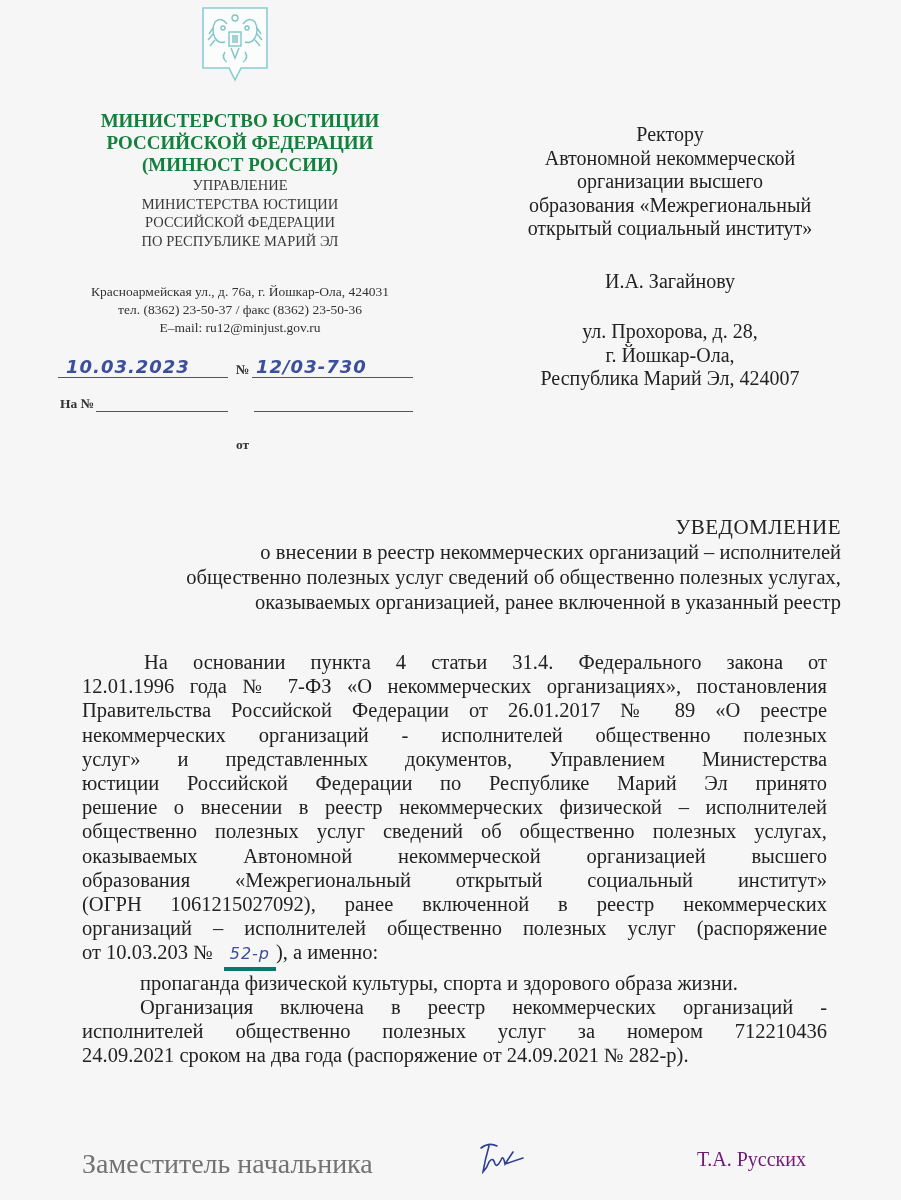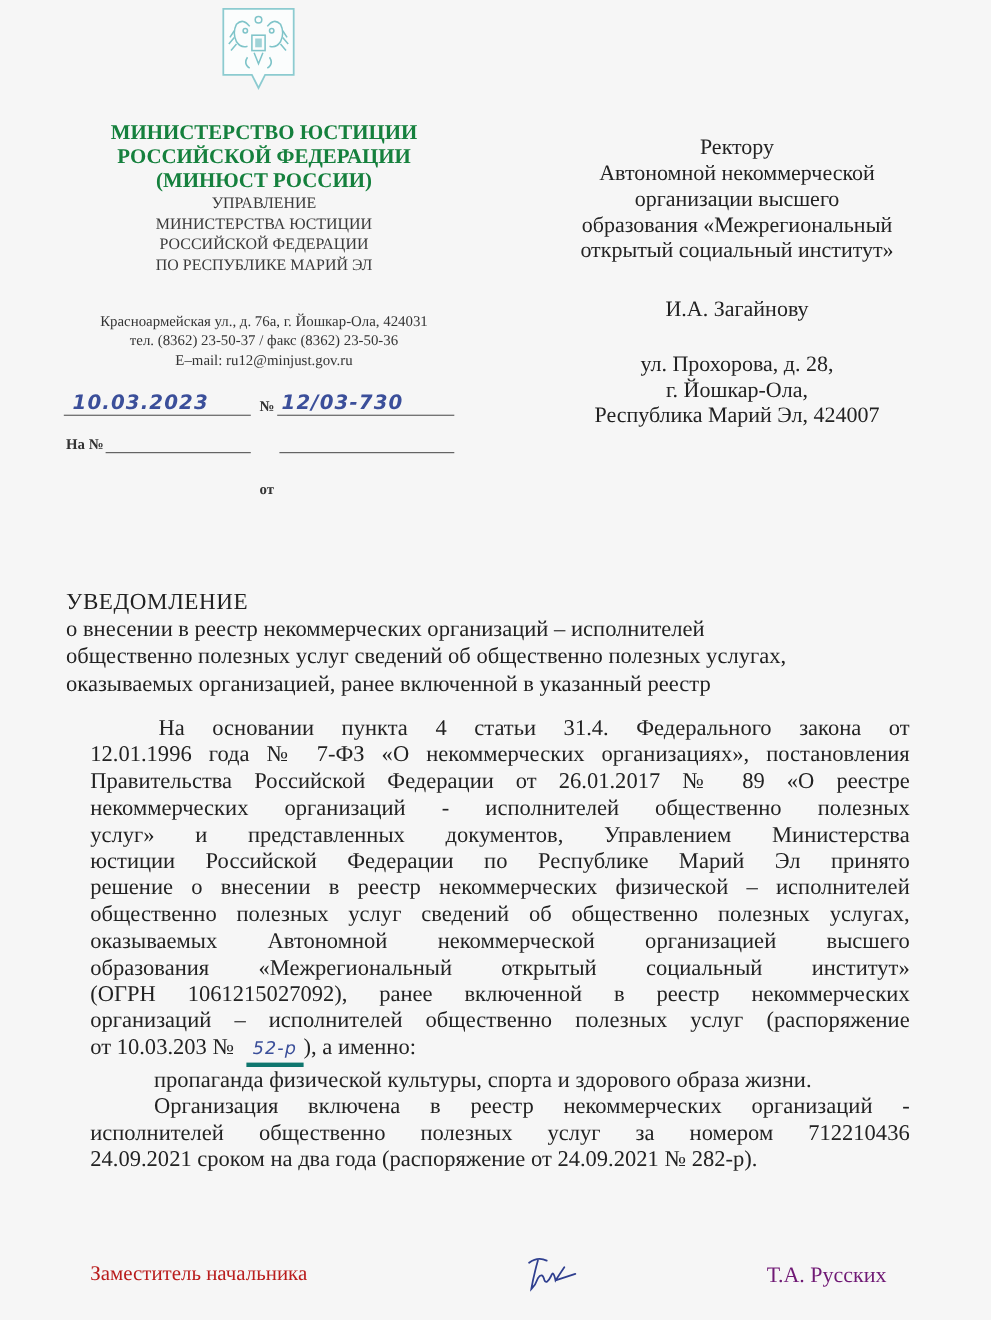--- a/index.html
+++ b/index.html
@@ -47,36 +47,36 @@
 
   
   .addressee {
     left: 495px; top: 123px; width: 350px; text-align: center;
     font-size: 20px; line-height: 23.5px; color: #222;
   }
   .addressee .gap { height: 23px; }
 
   
   .title-block {
-    left: 60px; top: 515px; width: 781px; text-align: left;
-    font-size: 20.5px; line-height: 25px; color: #222; margin-top: 20px;
+    left: 60px; top: 515px; width: 781px; text-align: right;
+    font-size: 20.5px; line-height: 25px; color: #222;
   }
   .title-block .main { font-size: 21px; letter-spacing: 0.5px; }
 
   
   .body-text {
     left: 82px; top: 650px; width: 745px;
     font-size: 20.5px; line-height: 24.2px; color: #222;
     text-align: justify;
   }
   .body-text .line { display: block; text-align-last: justify; text-indent: 0; }
   .body-text .last { text-align-last: left; }
 
   
-  .sig-role { left: 82px; top: 1148px; font-size: 19px; color: #b91c1c; }
+  .sig-role { left: 82px; top: 1148px; font-size: 28px; color: #737373; }
   .sig-mark { left: 475px; top: 1138px; }
   .sig-name { left: 697px; top: 1148px; font-size: 20px; color: #701a75; }
 </style>
 </head>
 <body>
 
 <div class="abs emblem">
   <svg width="68" height="76" viewBox="0 0 68 76">
     <path d="M2 2 H66 V62 H40 L34 74 L28 62 H2 Z" fill="#fbfdfd" stroke="#8ccbd0" stroke-width="1.6"></path>
     <g fill="none" stroke="#7fc4c9" stroke-width="1.4">

